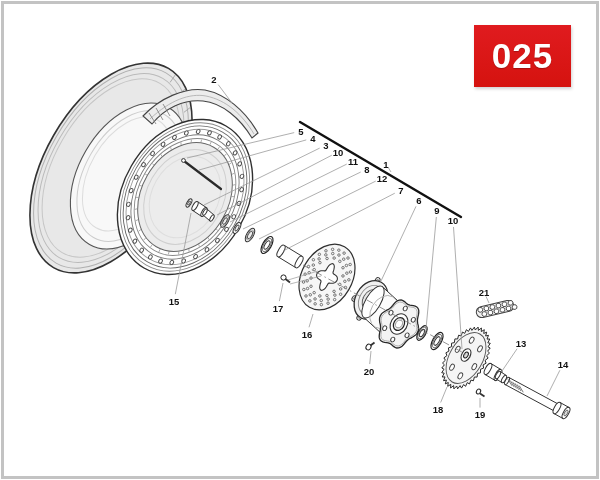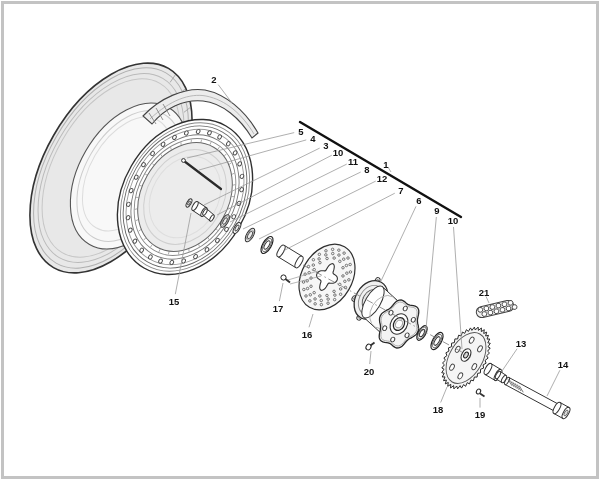--- a/index.html
+++ b/index.html
@@ -347,13 +347,16 @@
         <text x="307" y="334" text-anchor="middle" dominant-baseline="central">16</text>
         <text x="369" y="371" text-anchor="middle" dominant-baseline="central">20</text>
         <text x="438" y="409" text-anchor="middle" dominant-baseline="central">18</text>
         <text x="480" y="414" text-anchor="middle" dominant-baseline="central">19</text>
         <text x="521" y="343" text-anchor="middle" dominant-baseline="central">13</text>
         <text x="563" y="364" text-anchor="middle" dominant-baseline="central">14</text>
         <text x="484" y="292" text-anchor="middle" dominant-baseline="central">21</text>
       </g>
   </svg>
 
+  <div class="badge">
+    <span>025</span>
+  </div>
 </div>
 
 </body></html>

